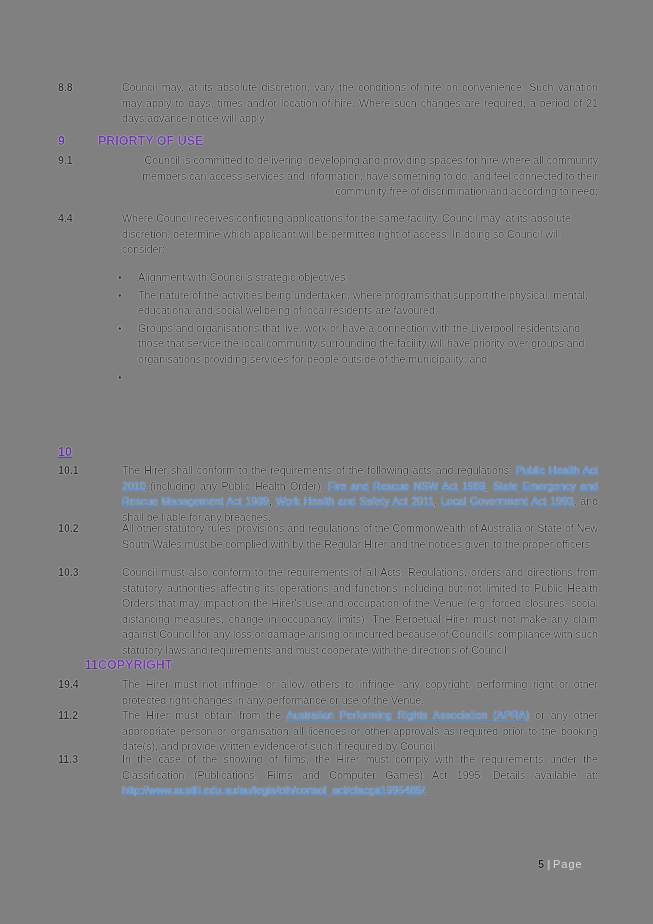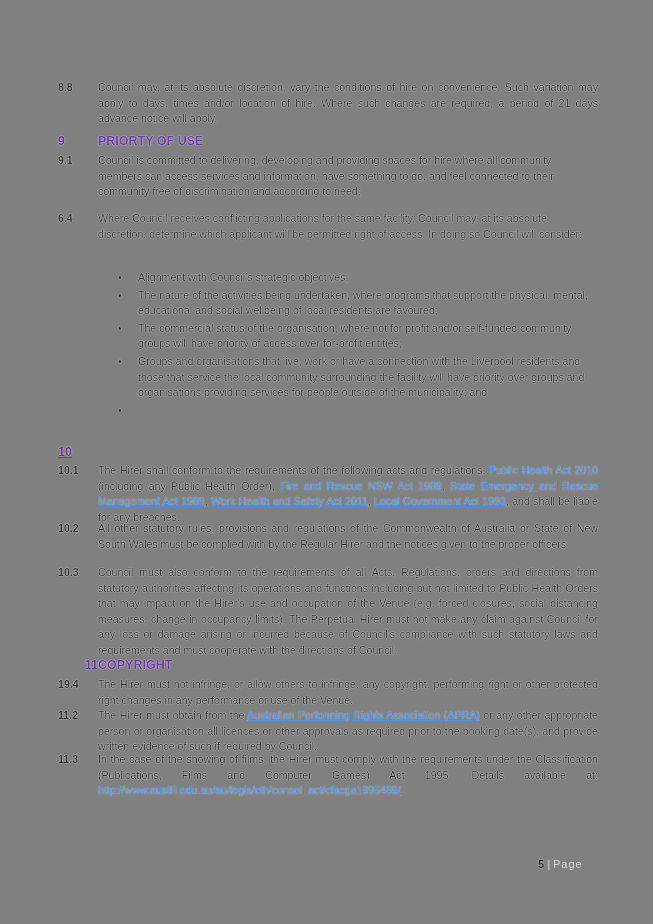--- a/index.html
+++ b/index.html
@@ -12,20 +12,21 @@
       height: 924px;
       position: relative;
       overflow: hidden;
       font-family: "Liberation Sans", sans-serif;
       font-size: 10.6px;
       line-height: 15.6px;
       color: #2e2e2e;
     }
     .txt {
       text-shadow: 0 0 1px #e6e6e6, 0 0 1px #e6e6e6;
+      gap: 24px;
     }
     .clause {
       position: absolute;
       left: 58px;
       width: 540px;
       display: flex;
     }
     .num {
       width: 40px;
       flex: 0 0 40px;
@@ -103,40 +104,39 @@
   <div class="body">Council may, at its absolute discretion, vary the conditions of hire on convenience. Such variation may apply to days, times and/or location of hire. Where such changes are required, a period of 21 days advance notice will apply.</div>
 </div>
 
 <div class="heading" style="top:133px;">
   <span class="hnum">9</span>
   <span>PRIORTY OF USE</span>
 </div>
 
 <div class="clause txt" style="top:153px;">
   <div class="num">9.1</div>
-  <div class="body" style="text-align:left;">Council is committed to delivering, developing and providing spaces for hire where all community members can access services and information, have something to do, and feel connected to their community free of discrimination and according to need;</div>
+  <div class="body" style="text-align:right;">Council is committed to delivering, developing and providing spaces for hire where all community members can access services and information, have something to do, and feel connected to their community free of discrimination and according to need;</div>
 </div>
 
 <div class="clause txt" style="top:211px;">
-  <div class="num">6.4</div>
+  <div class="num">4.4</div>
   <div class="body" style="text-align:left;">Where Council receives conflicting applications for the same facility, Council may, at its absolute discretion, determine which applicant will be permitted right of access. In doing so Council will consider:</div>
 </div>
 
 <ul class="bullets txt" style="top:270px;">
   <li>
     <span class="dot">•</span>
     <span>Alignment with Council's strategic objectives;</span>
   </li>
   <li>
     <span class="dot">•</span>
     <span>The nature of the activities being undertaken, where programs that support the physical, mental, educational and social wellbeing of local residents are favoured;</span>
   </li>
   <li>
     <span class="dot">•</span>
-    <span>The commercial status of the organisation, where not for profit and/or self-funded community groups will have priority of access over for-profit entities;</span>
   </li>
   <li>
     <span class="dot">•</span>
     <span>Groups and organisations that live, work or have a connection with the Liverpool residents and those that service the local community surrounding the facility will have priority over groups and organisations providing services for people outside of the municipality; and</span>
   </li>
   <li>
     <span class="dot">•</span>
   </li>
 </ul>
 

